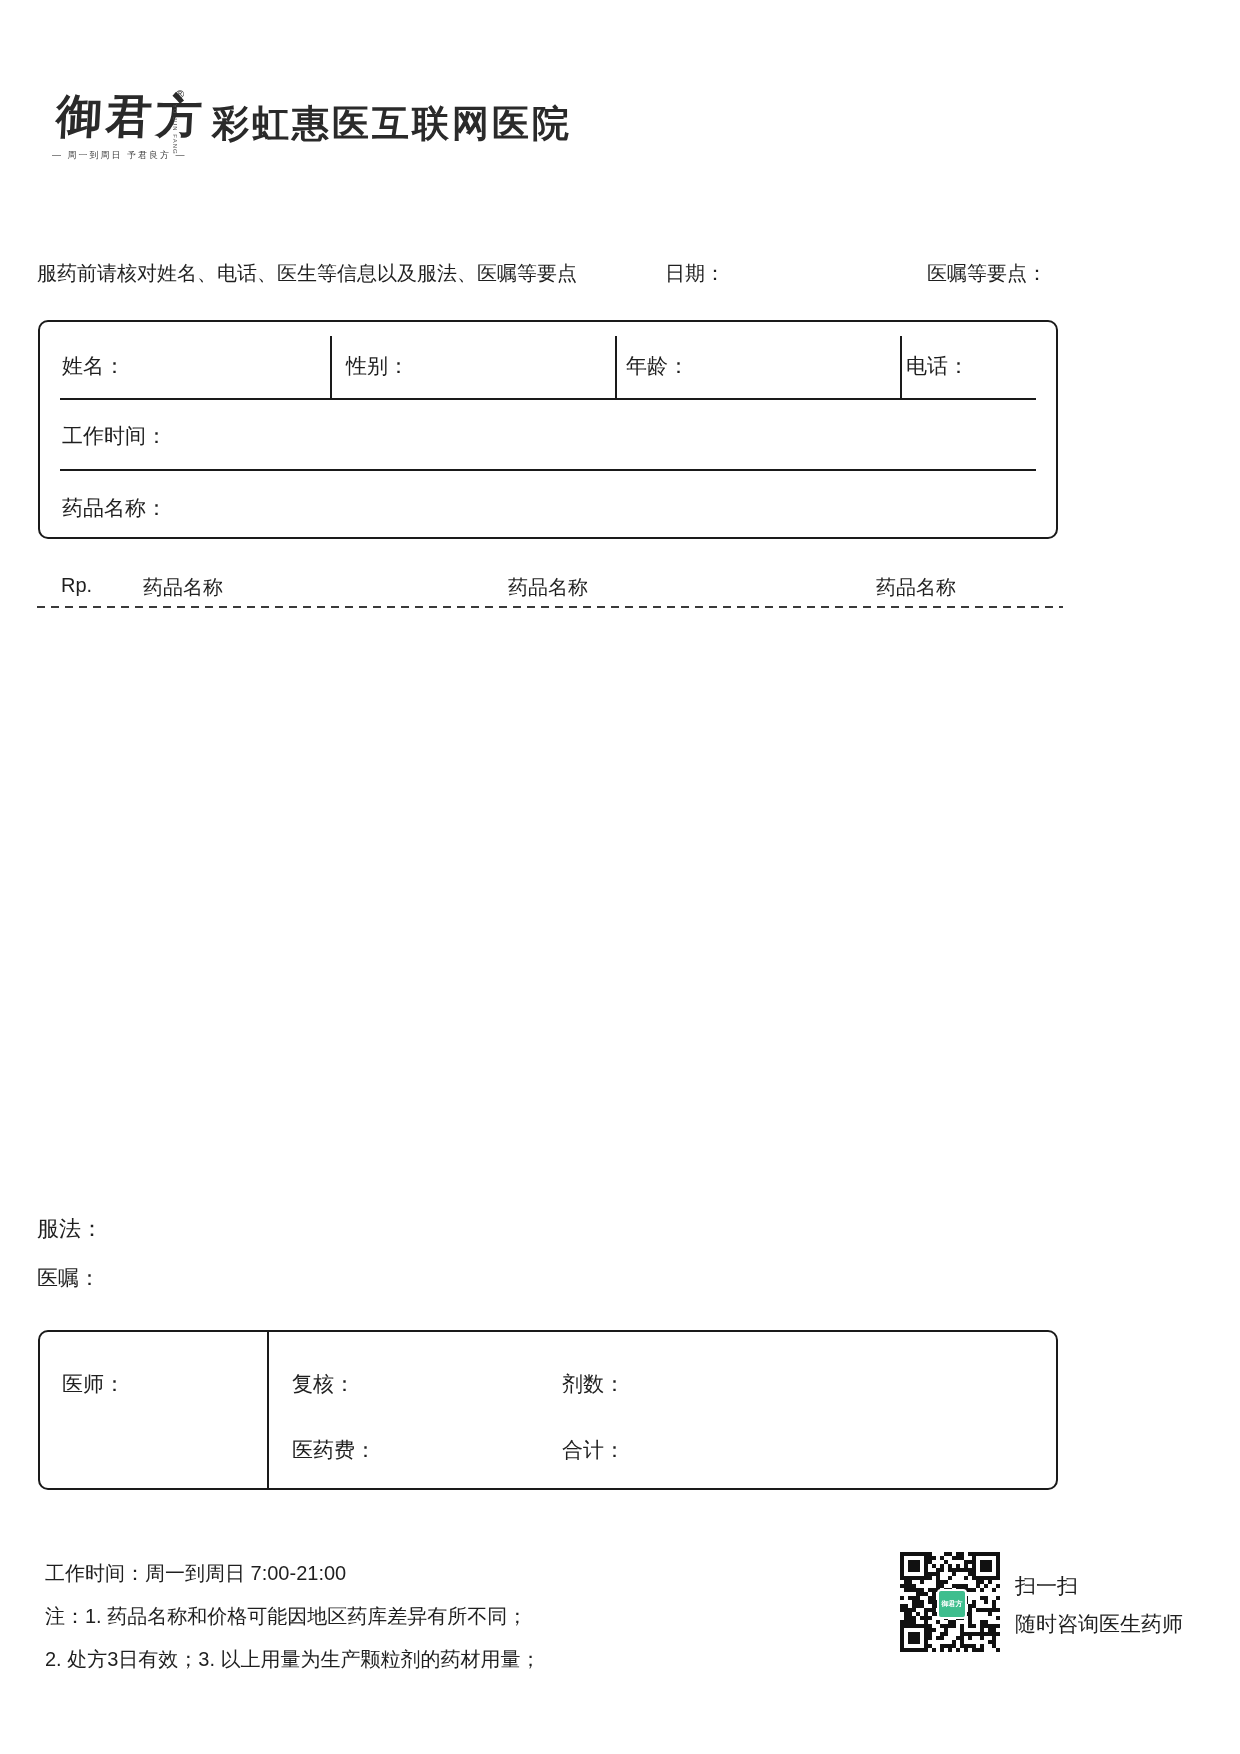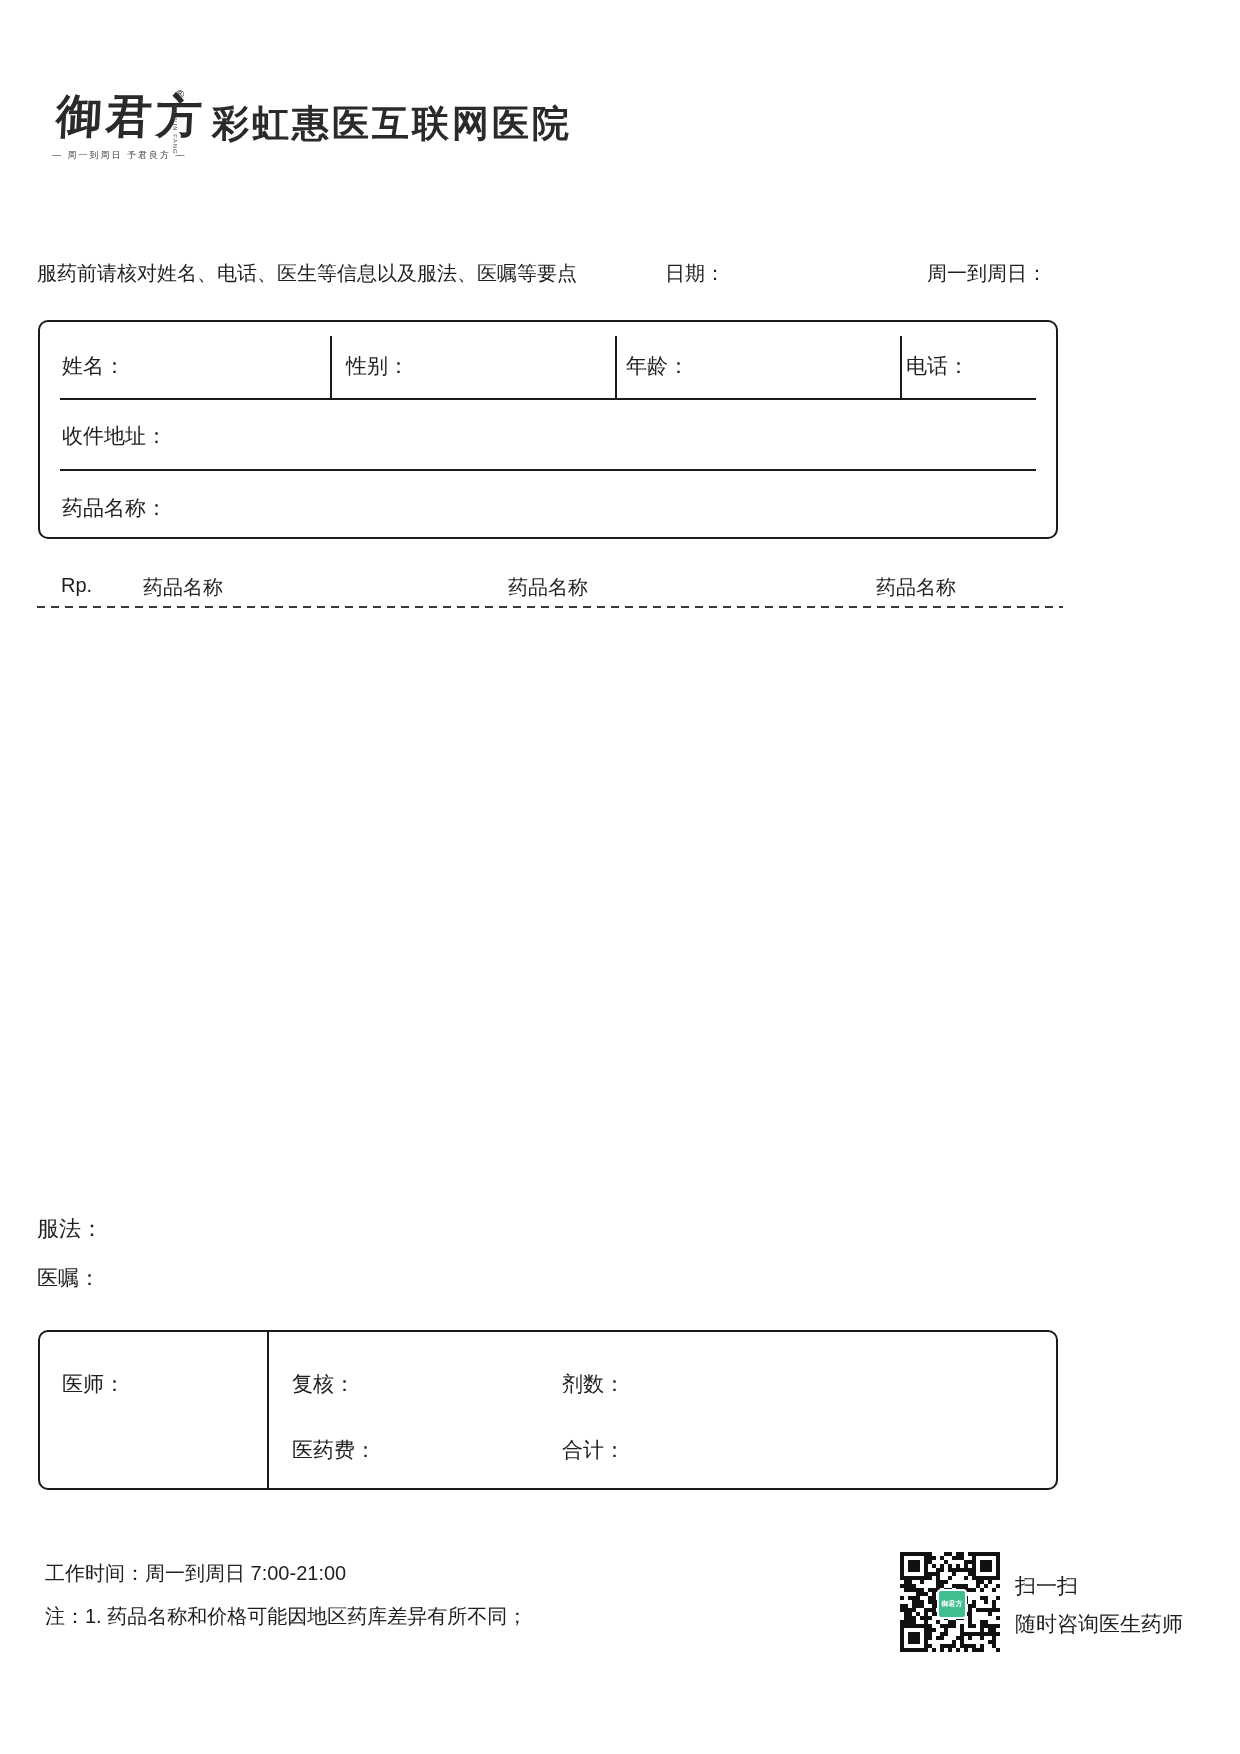--- a/index.html
+++ b/index.html
@@ -93,32 +93,32 @@
 <div class="page">
 
   <div class="abs logo-text">御君方</div>
   <div class="abs logo-reg">®</div>
   <div class="abs logo-vert">YU JUN FANG</div>
   <div class="abs logo-tagline">— 周一到周日  予君良方 —</div>
   <div class="abs hospital-name">彩虹惠医互联网医院</div>
 
   <div class="abs notice-text">服药前请核对姓名、电话、医生等信息以及服法、医嘱等要点</div>
   <div class="abs date-label">日期：</div>
-  <div class="abs rxno-label">周一到周日：</div>
+  <div class="abs rxno-label">医嘱等要点：</div>
 
   <div class="abs patient-box">
     <span class="pb-label pb-name">姓名：</span>
     <span class="pb-label pb-gender">性别：</span>
     <span class="pb-label pb-age">年龄：</span>
     <span class="pb-label pb-phone">电话：</span>
     <span class="pb-vline pb-v1"></span>
     <span class="pb-vline pb-v2"></span>
     <span class="pb-vline pb-v3"></span>
     <span class="pb-hline pb-h1"></span>
-    <span class="pb-label pb-address">收件地址：</span>
+    <span class="pb-label pb-address">工作时间：</span>
     <span class="pb-hline pb-h2"></span>
     <span class="pb-label pb-diagnosis">药品名称：</span>
   </div>
 
   <div class="abs rp-label">Rp.</div>
   <div class="abs med-col1">药品名称</div>
   <div class="abs med-col2">药品名称</div>
   <div class="abs med-col3">药品名称</div>
   <div class="abs dash-line"></div>
 
@@ -129,20 +129,21 @@
     <span class="sb-vline"></span>
     <span class="sb-label sb-doctor">医师：</span>
     <span class="sb-label sb-review">复核：</span>
     <span class="sb-label sb-doses">剂数：</span>
     <span class="sb-label sb-fee">医药费：</span>
     <span class="sb-label sb-total">合计：</span>
   </div>
 
   <div class="abs ft-hours">工作时间：周一到周日 7:00-21:00</div>
   <div class="abs ft-note1">注：1. 药品名称和价格可能因地区药库差异有所不同；</div>
+  <div class="abs ft-note2">2. 处方3日有效；3. 以上用量为生产颗粒剂的药材用量；</div>
 
   <div class="abs qr">
     <div class="qr-grid">
         <span class="qr-cell" style="left: 0px; top: 0px;"></span>
         <span class="qr-cell" style="left: 4px; top: 0px;"></span>
         <span class="qr-cell" style="left: 8px; top: 0px;"></span>
         <span class="qr-cell" style="left: 12px; top: 0px;"></span>
         <span class="qr-cell" style="left: 16px; top: 0px;"></span>
         <span class="qr-cell" style="left: 20px; top: 0px;"></span>
         <span class="qr-cell" style="left: 24px; top: 0px;"></span>

